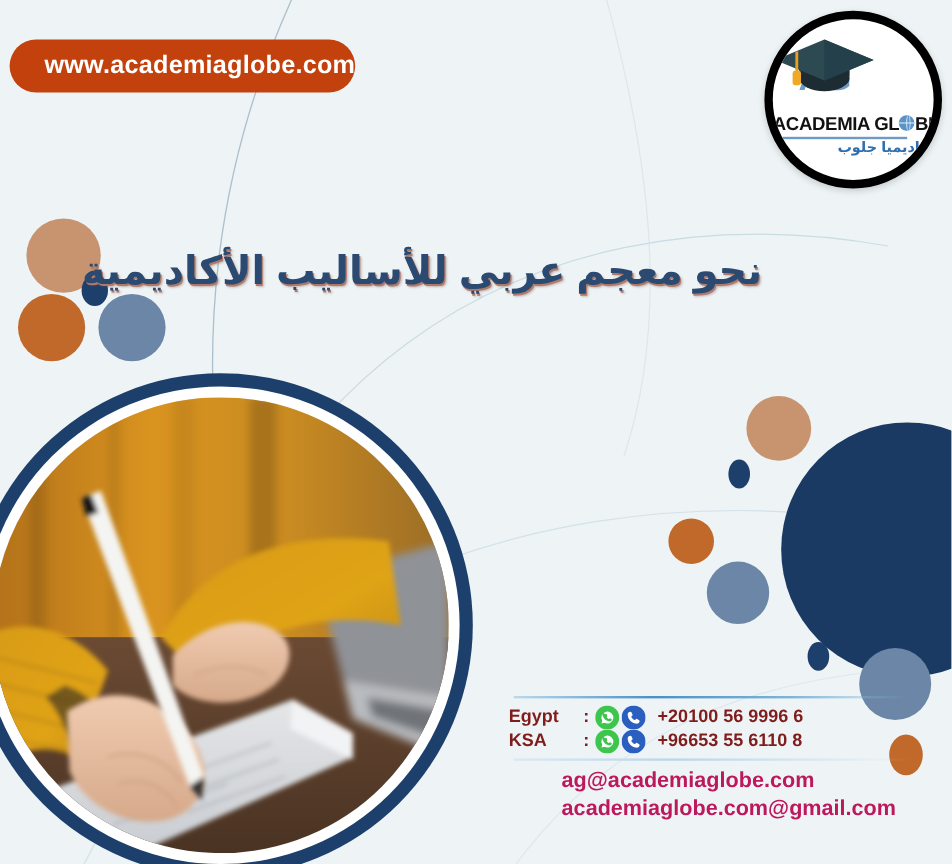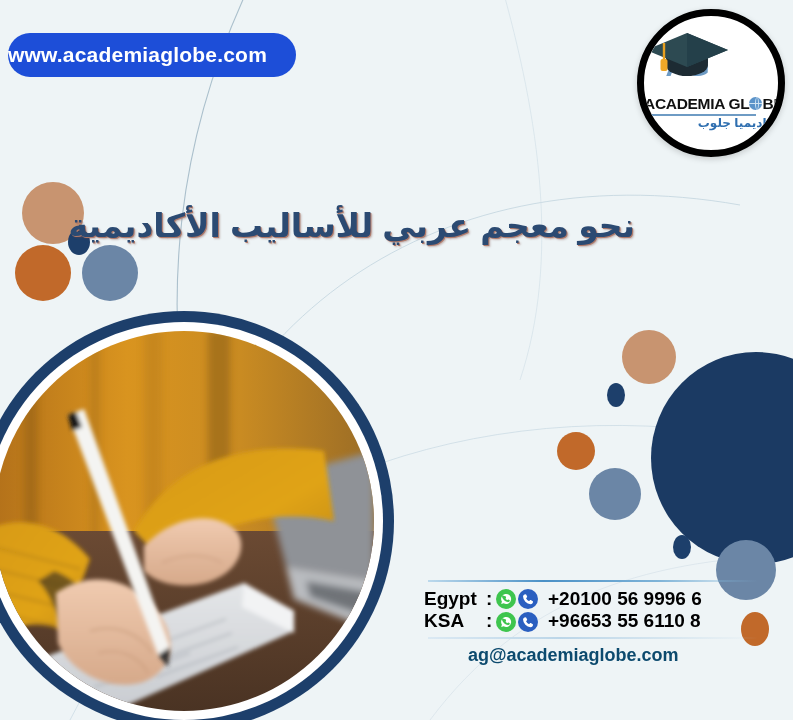--- a/index.html
+++ b/index.html
@@ -16,23 +16,23 @@
     overflow:hidden;
   }
 
   
   .bg-arcs{position:absolute;inset:0;width:793px;height:720px;pointer-events:none;}
 
   
   .url-pill{
     position:absolute;left:8px;top:33px;
     width:288px;height:44px;
-    background:#1d4ed8;
+    background:#c2410c;
     border-radius:22px;
-    display:flex;align-items:center;justify-content:flex-start;
+    display:flex;align-items:center;justify-content:flex-end;
   }
   .url-pill span{
     color:#ffffff;font-size:21px;font-weight:700;letter-spacing:.2px;
     white-space:nowrap;
   }
 
   
   .logo-badge{
     position:absolute;left:637px;top:9px;
     width:148px;height:148px;border-radius:50%;
@@ -112,34 +112,34 @@
   .divider{
     height:2px;width:330px;margin:0 0 6px 4px;
     background:linear-gradient(to right,#bcd9ec 0%,#4a90c6 35%,#7fb4d8 70%,rgba(200,225,240,0) 100%);
   }
   .divider.soft{
     background:linear-gradient(to right,#dbe9f3 0%,#bcd6e8 40%,rgba(220,235,245,0) 100%);
     margin-top:4px;margin-bottom:5px;
   }
   .phone-row{
     display:flex;align-items:center;
-    font-size:19px;font-weight:700;color:#000000;
+    font-size:15px;font-weight:700;color:#7f1d1d;
     line-height:1.18;white-space:nowrap;
   }
   .phone-label{display:inline-block;width:62px;}
   .phone-colon{display:inline-block;width:10px;}
   .ico{
     display:inline-block;width:20px;height:20px;border-radius:50%;
     margin-right:2px;vertical-align:middle;flex:0 0 auto;position:relative;
   }
   .ico svg{display:block;}
   .phone-num{margin-left:8px;}
   .emails{margin-top:2px;padding-left:44px;}
   .email{
-    font-size:18px;font-weight:700;color:#0c4a6e;line-height:1.28;white-space:nowrap;
+    font-size:18px;font-weight:700;color:#be185d;line-height:1.28;white-space:nowrap;
   }
   .email.second{font-weight:700;}
 </style>
 </head>
 <body>
 
 <div id="poster">
 
   <svg class="bg-arcs" viewBox="0 0 793 720" xmlns="http://www.w3.org/2000/svg">
     <path d="M 262 -40 C 180 120, 150 300, 205 520" fill="none" stroke="#9fb6c4" stroke-width="1.1" opacity=".85"></path>
@@ -325,16 +325,17 @@
           <path d="M7.4 5.2c.4 0 .7.2.9.6l.8 1.6c.15.3.1.6-.12.82l-.7.7c-.18.18-.2.35-.1.55.55 1.1 1.45 2 2.55 2.55.2.1.37.08.55-.1l.7-.7c.22-.22.52-.27.82-.12l1.6.8c.4.2.6.5.6.9 0 1.3-1.05 2.35-2.35 2.35A7.9 7.9 0 0 1 5.05 7.55C5.05 6.25 6.1 5.2 7.4 5.2z" fill="#ffffff"></path>
         </svg>
       </span>
       <span class="phone-num">+96653 55 6110 8</span>
     </div>
 
     <div class="divider soft"></div>
 
     <div class="emails">
       <div class="email">ag@academiaglobe.com</div>
+      <div class="email second">academiaglobe.com@gmail.com</div>
     </div>
   </div>
 
 </div>
 
 </body></html>

